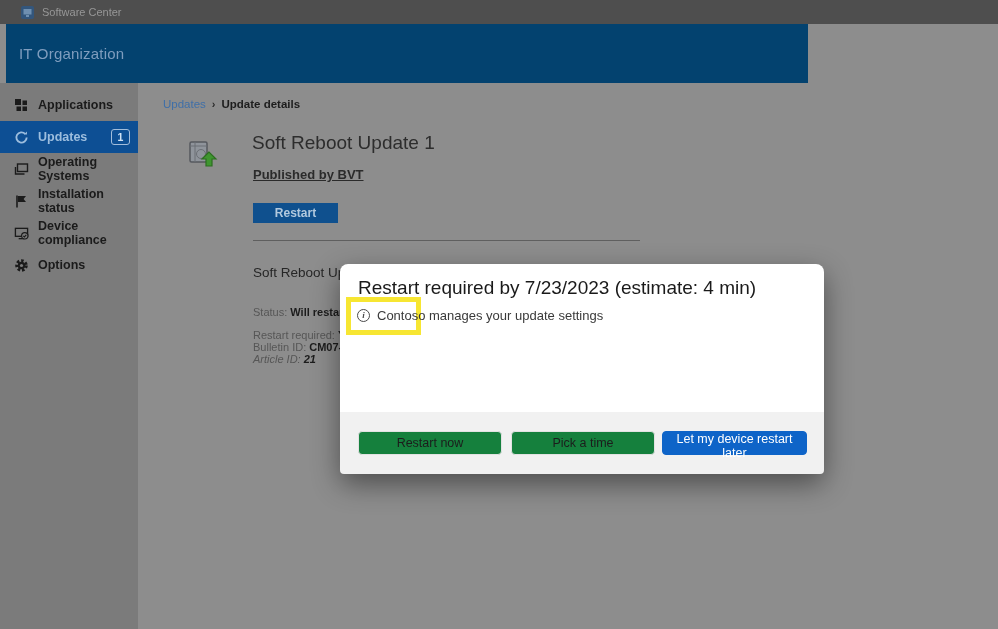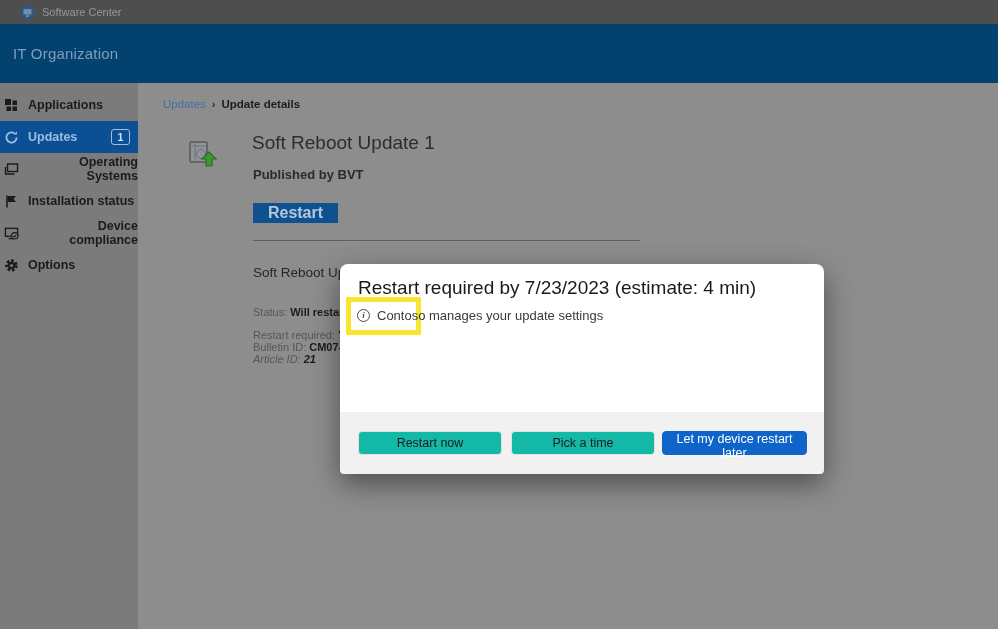--- a/index.html
+++ b/index.html
@@ -2,59 +2,59 @@
 <html><head>
 <meta charset="utf-8">
 <style>
   * { margin:0; padding:0; box-sizing:border-box; }
   html,body { width:998px; height:629px; overflow:hidden; }
   body { font-family:"Liberation Sans","DejaVu Sans",sans-serif; background:#8d8d8d; position:relative; }
 
   
   .titlebar { position:absolute; left:0; top:0; width:998px; height:24px; background:#4e4e4e; display:flex; align-items:center; padding-left:21px; gap:8px; }
   .titlebar-text { font-size:11px; color:#979797; }
-  .app-header { position:absolute; left:0; top:24px; width:998px; height:59px; background:#03426f;padding-left:44px; }
+  .app-header { position:absolute; left:6px; top:24px; width:802px; height:59px; background:#03426f;padding-left:44px; }
   .org-name { position:absolute; left:13px; top:21px; font-size:15px; color:#7f9dbe; letter-spacing:.2px; }
 
   
   .sidebar { position:absolute; left:0; top:83px; width:138px; height:546px; background:#7b7b7b; padding-top:6px; }
-  .side-item { position:relative; height:32px; display:flex; align-items:center; gap:9px; padding-left:4px; cursor:pointer; color:#1b1b1b;text-align:right; }
+  .side-item { position:relative; height:32px; display:flex; align-items:center; gap:9px; padding-left:14px; cursor:pointer; color:#1b1b1b; }
   .side-item .lbl { font-size:12.5px; font-weight:600; }
   .side-item.selected { background:#0d4f94; color:#9dbede; }
   .side-item.selected .lbl { color:#9dbede; }
   .side-item svg { flex:0 0 auto; }
   .badge { position:absolute; right:8px; top:8px; width:19px; height:16px; border:1px solid #a2bddb; border-radius:3px; color:#cfe2f4; font-size:10.5px; font-weight:700; display:flex; align-items:center; justify-content:center; }
 
   
   .content { position:absolute; left:138px; top:83px; width:860px; height:546px; background:#8d8d8d; }
   .breadcrumb { position:absolute; left:25px; top:15px; font-size:11.5px; display:flex; gap:6px; align-items:center; }
   .crumb-link { color:#3f6fa8; cursor:pointer; }
   .crumb-sep { color:#2c2c2c; font-weight:700; font-size:11px; }
   .crumb-current { color:#1d1d1d; font-weight:700; }
   .pkg-icon { position:absolute; left:49px; top:53px; }
   .update-title { position:absolute; left:114px; top:49px; font-size:19px; font-weight:400; color:#2d2d2d; }
-  .publisher { position:absolute; left:115px; top:84px; font-size:13px; font-weight:700; color:#2b2b2b; }
-  .restart-btn { position:absolute; left:115px; top:120px; width:85px; height:20px; background:#0f508e; border:none; color:#b2c9de; font-size:16px; font-weight:700; font-family:inherit; cursor:pointer; }
+  .publisher { position:absolute; left:115px; top:84px; font-size:13px; font-weight:700; color:#2b2b2b;text-decoration:underline; }
+  .restart-btn { position:absolute; left:115px; top:120px; width:85px; height:20px; background:#0f508e; border:none; color:#b2c9de; font-size:12px; font-weight:700; font-family:inherit; cursor:pointer; }
   .divider { position:absolute; left:115px; top:157px; width:387px; height:1px; background:#5f5f5f; }
   .section-title { position:absolute; left:115px; top:182px; font-size:13.5px; color:#262626; }
   .detail-row { position:absolute; left:115px; font-size:11px; color:#565656; white-space:nowrap; }
   .detail-row b { color:#1c1c1c; font-weight:700; }
   .row-status { top:223px; } .row-restart { top:246px; } .row-bulletin { top:258px; } .row-article { top:270px;font-style:italic; }
 
   
   .dialog { position:absolute; left:340px; top:264px; width:484px; height:210px; background:#ffffff; border-radius:8px; box-shadow:0 10px 28px rgba(0,0,0,.45); z-index:5; }
   .dlg-title { position:absolute; left:18px; top:13px; font-size:19px; color:#1a1a1a; z-index:3; }
   .highlight-box { position:absolute; left:6px; top:33px; width:75px; height:38px; border:5px solid #f7e632; z-index:2; }
   .managed-row { position:absolute; left:17px; top:44px; display:flex; align-items:center; gap:7px; z-index:3; }
   .info-icon { width:13px; height:13px; border:1.3px solid #4a4a4a; border-radius:50%; color:#4a4a4a; font-size:9px; font-weight:700; line-height:11px; text-align:center; font-family:"Liberation Serif","DejaVu Serif",serif; font-style:italic; }
   .managed-text { font-size:13px; color:#3a3a3a; }
   .dlg-body { position:absolute; left:18px; top:70px; width:452px; font-size:13px; line-height:17px; color:#2f2f2f; z-index:3; }
   .dlg-footer { position:absolute; left:0; top:148px; width:484px; height:62px; background:#f1f1f1; border-radius:0 0 4px 4px; }
   .dlg-btn { position:absolute; top:19px; height:24px; border-radius:4px; font-size:12.5px; font-family:inherit; cursor:pointer; }
-  .btn-light { width:144px; background:#14b8a6; border:1px solid #e2e2e2; color:#1c1c1c; }
+  .btn-light { width:144px; background:#15803d; border:1px solid #e2e2e2; color:#1c1c1c; }
   .btn-restart-now { left:18px; } .btn-pick-time { left:171px; }
   .btn-primary { left:322px; width:145px; background:#0e64c8; border:1px solid #0e64c8; color:#ffffff; }
 </style>
 </head>
 <body>
 
 <div class="titlebar">
   <svg width="13" height="13" viewBox="0 0 13 13">
     <rect x="0" y="0" width="13" height="13" rx="2" fill="#33567c"></rect>
     <rect x="2.5" y="3" width="8" height="5.5" fill="#6f8fb0"></rect>

